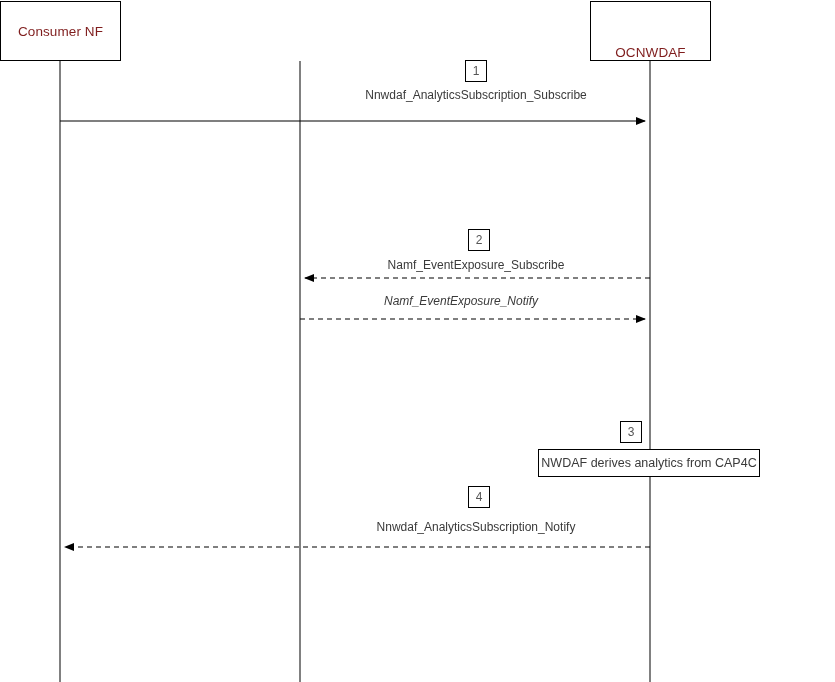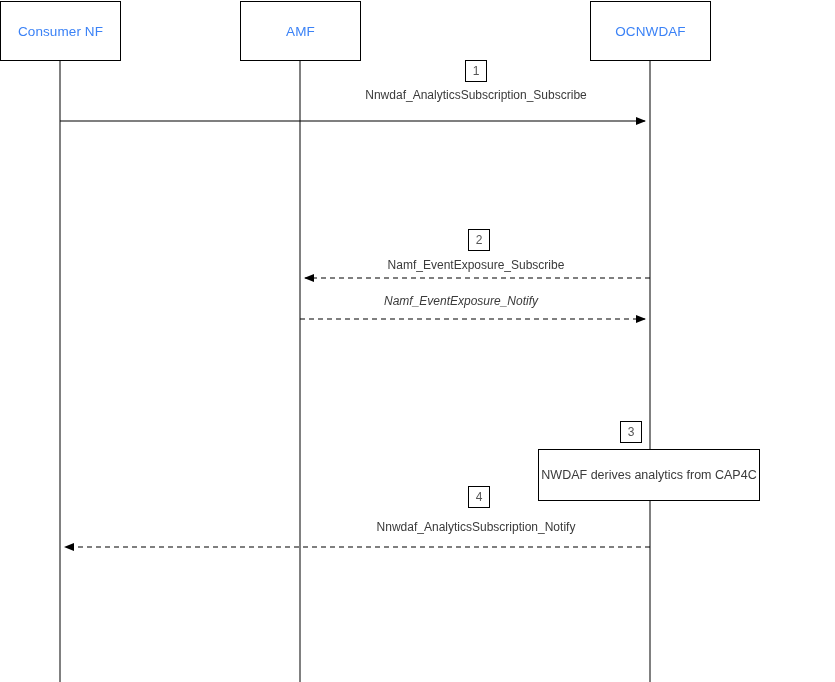--- a/index.html
+++ b/index.html
@@ -31,21 +31,21 @@
     box-sizing: border-box;
     border: 1px solid #000000;
     background: #ffffff;
     display: flex;
     align-items: center;
     justify-content: center;
     z-index: 5;
   }
   .participant-label {
     font-size: 13.5px;
-    color: #3b82f6;
+    color: #7f1d1d;
     font-family: "Liberation Sans", sans-serif;
     white-space: nowrap;
     letter-spacing: 0.1px;
   }
   .step-badge {
     position: absolute;
     box-sizing: border-box;
     width: 22px;
     height: 22px;
     border: 1px solid #000000;
@@ -119,41 +119,38 @@
 
     <g>
       <line x1="650" y1="547" x2="65" y2="547" stroke="#000000" stroke-width="1.2" stroke-dasharray="5,4" marker-end="url(#arrow-left)"></line>
     </g>
   </svg>
 
   <div class="participant-box" style="left:0px; top:1px; width:121px; height:60px;">
     <span class="participant-label">Consumer NF</span>
   </div>
 
-  <div class="participant-box" style="left:240px; top:1px; width:121px; height:60px;">
-    <span class="participant-label">AMF</span>
-  </div>
 
-  <div class="participant-box" style="left:590px; top:1px; width:121px; height:60px;">
+  <div class="participant-box" style="left:590px; top:1px; width:121px; height:60px;align-items:flex-end;">
     <span class="participant-label">OCNWDAF</span>
   </div>
 
   <div class="step-badge" style="left:465px; top:60px;">1</div>
 
   <div class="step-badge" style="left:468px; top:229px;">2</div>
 
   <div class="step-badge" style="left:620px; top:421px;">3</div>
 
   <div class="step-badge" style="left:468px; top:486px;">4</div>
 
   <div class="msg-label" style="left:476px; top:88px;">Nnwdaf_AnalyticsSubscription_Subscribe</div>
 
   <div class="msg-label" style="left:476px; top:258px;">Namf_EventExposure_Subscribe</div>
 
   <div class="msg-label" style="left:461px; top:294px;font-style:italic;">Namf_EventExposure_Notify</div>
 
   <div class="msg-label" style="left:476px; top:514px;margin-top:6px;">Nnwdaf_AnalyticsSubscription_Notify</div>
 
-  <div class="note-box" style="left:538px; top:449px; width:222px; height:52px;">
+  <div class="note-box" style="left:538px; top:449px; width:222px; height:28px;">
     <span class="note-text">NWDAF derives analytics from CAP4C</span>
   </div>
 
 </div>
 
 </body></html>

